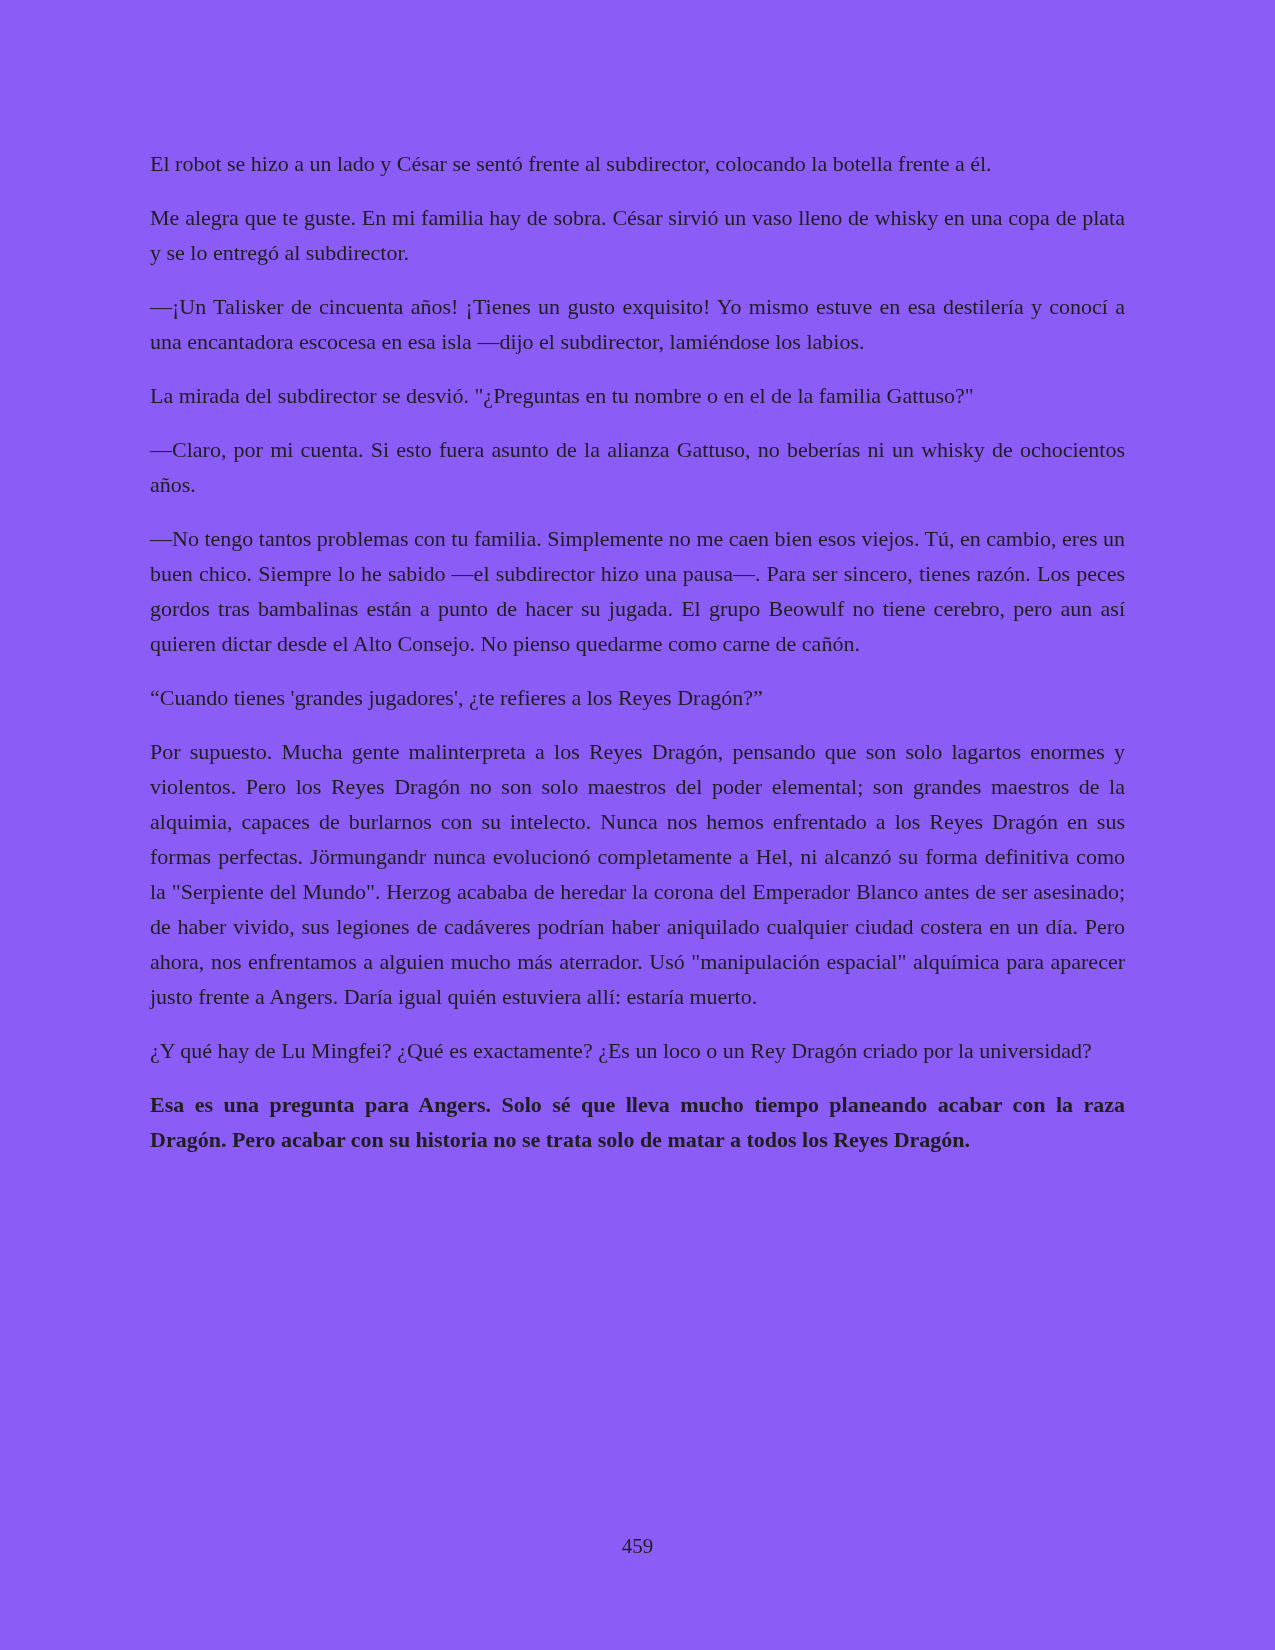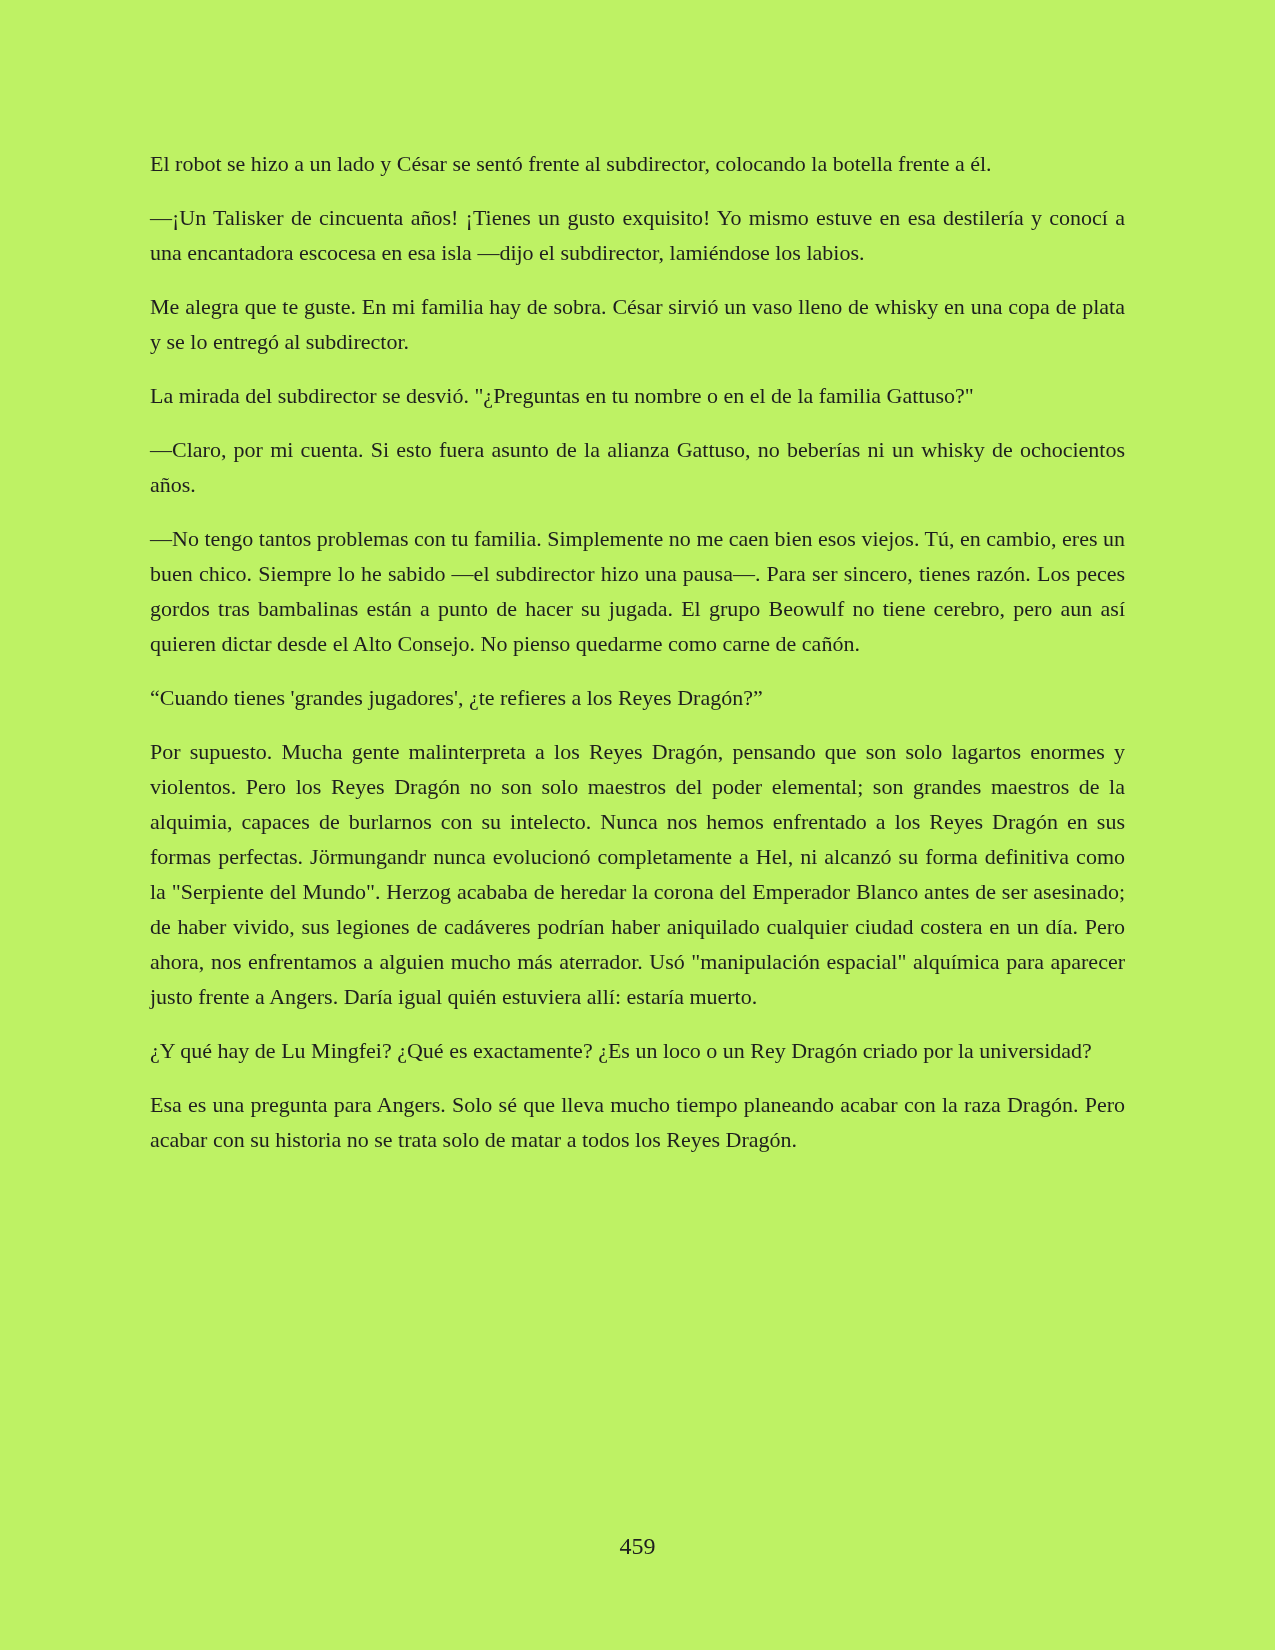--- a/index.html
+++ b/index.html
@@ -11,60 +11,61 @@
     width: 1275px;
     height: 1650px;
     position: relative;
     font-family: "Liberation Serif", serif;
     color: #1f1f1f;
     overflow: hidden;
   }
   .page {
     position: absolute;
     inset: 0;
-    background: #bef264;
+    background: #8b5cf6;
   }
   .text-block {
     position: absolute;
     left: 150px;
     top: 146px;
     width: 975px;
   }
   .para {
     font-size: 22px;
     line-height: 35px;
     text-align: justify;
     text-justify: inter-word;
     margin: 0 0 19px 0;
     hyphens: none;
   }
   .para:last-child {
     margin-bottom: 8px;
+    font-weight: bold;
   }
   .page-footer {
     position: absolute;
     left: 0;
     top: 1532px;
     width: 100%;
     text-align: center;
   }
   .page-number {
-    font-size: 24px;
+    font-size: 21px;
     line-height: 28px;
     color: #1f1f1f;
   }
 </style>
 </head>
 <body>
 
 <div class="page">
   <div class="text-block">
     <p class="para">El robot se hizo a un lado y César se sentó frente al subdirector, colocando la botella frente a él.</p>
+    <p class="para">Me alegra que te guste. En mi familia hay de sobra. César sirvió un vaso lleno de whisky en una copa de plata y se lo entregó al subdirector.</p>
     <p class="para">—¡Un Talisker de cincuenta años! ¡Tienes un gusto exquisito! Yo mismo estuve en esa destilería y conocí a una encantadora escocesa en esa isla —dijo el subdirector, lamiéndose los labios.</p>
-    <p class="para">Me alegra que te guste. En mi familia hay de sobra. César sirvió un vaso lleno de whisky en una copa de plata y se lo entregó al subdirector.</p>
     <p class="para">La mirada del subdirector se desvió. "¿Preguntas en tu nombre o en el de la familia Gattuso?"</p>
     <p class="para">—Claro, por mi cuenta. Si esto fuera asunto de la alianza Gattuso, no beberías ni un whisky de ochocientos años.</p>
     <p class="para">—No tengo tantos problemas con tu familia. Simplemente no me caen bien esos viejos. Tú, en cambio, eres un buen chico. Siempre lo he sabido —el subdirector hizo una pausa—. Para ser sincero, tienes razón. Los peces gordos tras bambalinas están a punto de hacer su jugada. El grupo Beowulf no tiene cerebro, pero aun así quieren dictar desde el Alto Consejo. No pienso quedarme como carne de cañón.</p>
     <p class="para">“Cuando tienes 'grandes jugadores', ¿te refieres a los Reyes Dragón?”</p>
     <p class="para">Por supuesto. Mucha gente malinterpreta a los Reyes Dragón, pensando que son solo lagartos enormes y violentos. Pero los Reyes Dragón no son solo maestros del poder elemental; son grandes maestros de la alquimia, capaces de burlarnos con su intelecto. Nunca nos hemos enfrentado a los Reyes Dragón en sus formas perfectas. Jörmungandr nunca evolucionó completamente a Hel, ni alcanzó su forma definitiva como la "Serpiente del Mundo". Herzog acababa de heredar la corona del Emperador Blanco antes de ser asesinado; de haber vivido, sus legiones de cadáveres podrían haber aniquilado cualquier ciudad costera en un día. Pero ahora, nos enfrentamos a alguien mucho más aterrador. Usó "manipulación espacial" alquímica para aparecer justo frente a Angers. Daría igual quién estuviera allí: estaría muerto.</p>
     <p class="para">¿Y qué hay de Lu Mingfei? ¿Qué es exactamente? ¿Es un loco o un Rey Dragón criado por la universidad?</p>
     <p class="para">Esa es una pregunta para Angers. Solo sé que lleva mucho tiempo planeando acabar con la raza Dragón. Pero acabar con su historia no se trata solo de matar a todos los Reyes Dragón.</p>
   </div>
   <div class="page-footer">
     <span class="page-number">459</span>

